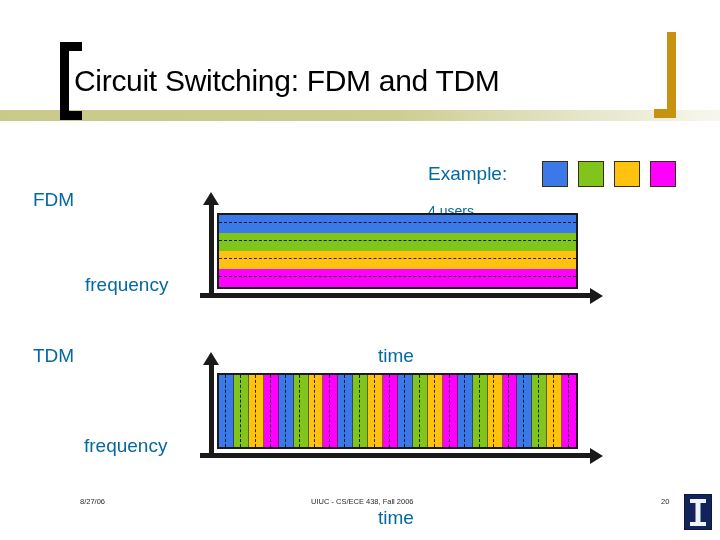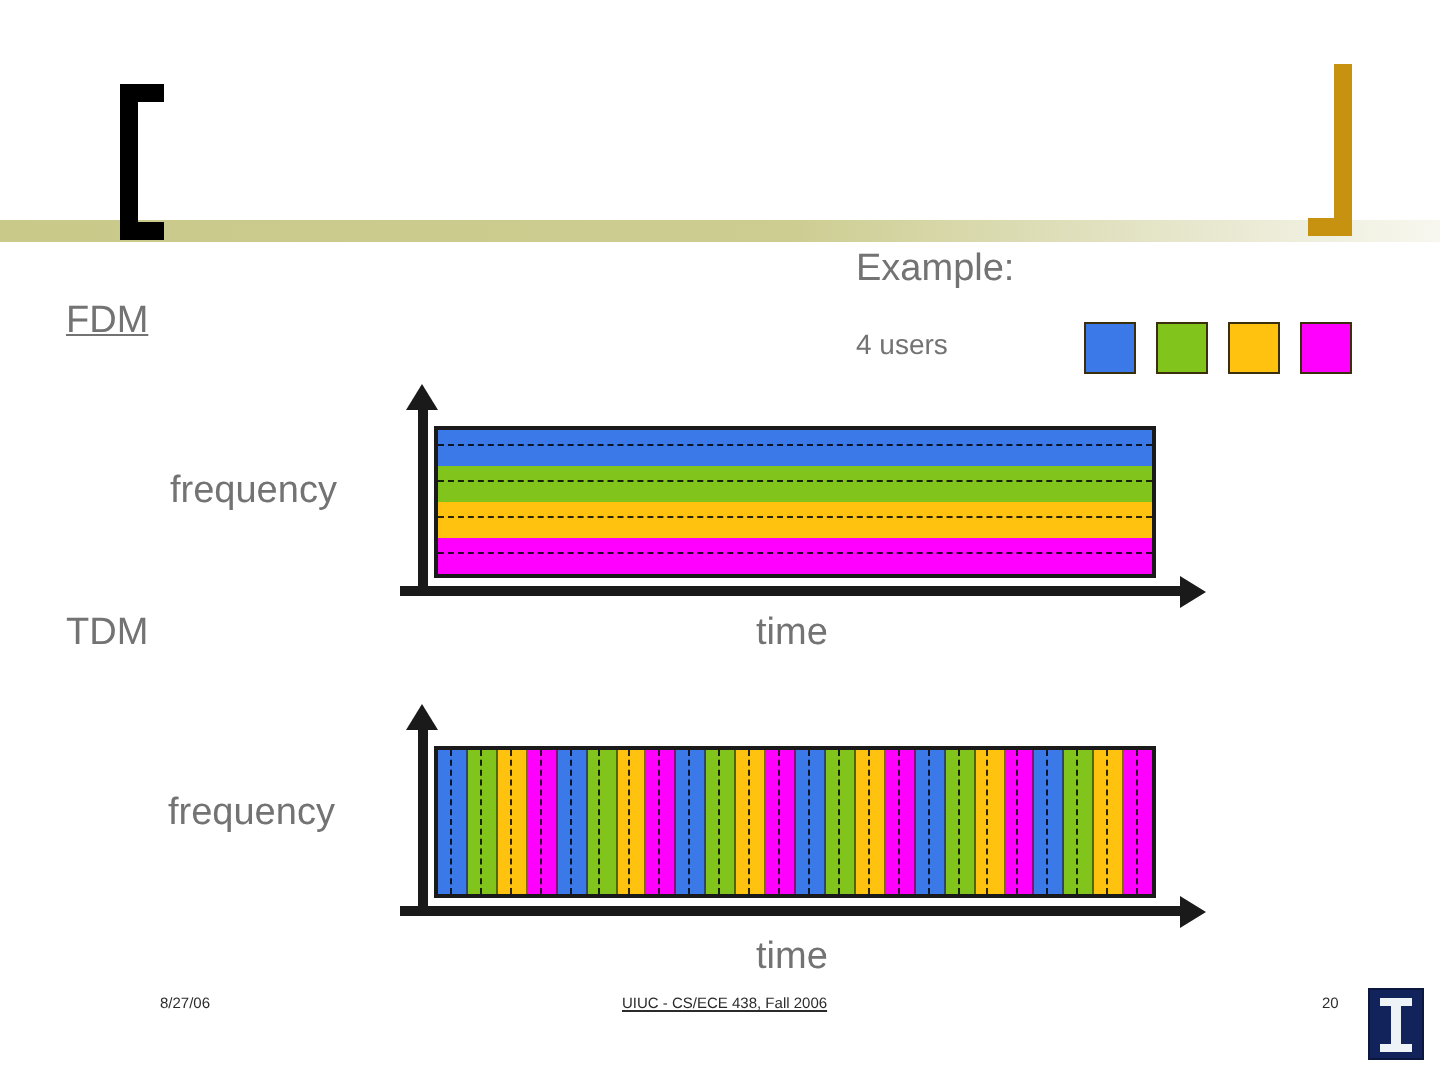--- a/index.html
+++ b/index.html
@@ -77,24 +77,25 @@
     width: 600px;
     font-size: 30px;
     color: #000000;
     letter-spacing: -0.3px;
     white-space: nowrap;
   }
 
   
   .lbl {
     position: absolute;
-    color: #737373;
+    color: #0369a1;
     white-space: nowrap;
-  }
-  .lbl-fdm   { left: 33px;  top: 150px; font-size: 19px; text-decoration: underline; }
+    margin-top: 39px;
+  }
+  .lbl-fdm   { left: 33px;  top: 150px; font-size: 19px; }
   .lbl-tdm   { left: 33px;  top: 306px; font-size: 19px; }
   .lbl-example { left: 428px; top: 124px; font-size: 19px; }
   .lbl-users   { left: 428px; top: 164px; font-size: 14px; }
   .lbl-freq1 { left: 85px;  top: 235px; font-size: 19px; }
   .lbl-freq2 { left: 84px;  top: 396px; font-size: 19px; }
   .lbl-time1 { left: 378px; top: 306px; font-size: 19px; }
   .lbl-time2 { left: 378px; top: 468px; font-size: 19px; }
 
   
   .legend {
@@ -189,21 +190,21 @@
   }
 
   
   .footer-text {
     position: absolute;
     color: #2b2b2b;
     font-size: 7.5px;
     white-space: nowrap;
   }
   .f-date { left: 80px;  top: 497px; }
-  .f-center { left: 311px; top: 497px; text-decoration: underline; }
+  .f-center { left: 311px; top: 497px; }
   .f-page { left: 661px; top: 497px; }
 
   .logo {
     position: absolute;
     left: 684px;
     top: 494px;
     width: 28px;
     height: 36px;
     background: #12235c;
     border: 1px solid #0c1740;
@@ -238,20 +239,21 @@
   }
 </style>
 </head>
 <body>
 
 <div id="slide">
 
   <div class="title-band"></div>
   <div class="bracket-left"></div>
   <div class="bracket-right"></div>
+  <div class="slide-title">Circuit Switching: FDM and TDM</div>
 
   <div class="lbl lbl-fdm">FDM</div>
   <div class="lbl lbl-tdm">TDM</div>
 
   <div class="lbl lbl-example">Example:</div>
   <div class="lbl lbl-users">4 users</div>
 
   <div class="legend">
     <div class="legend-sq" style="background: rgb(59, 120, 232);"></div>
     <div class="legend-sq" style="background: rgb(128, 196, 28);"></div>

